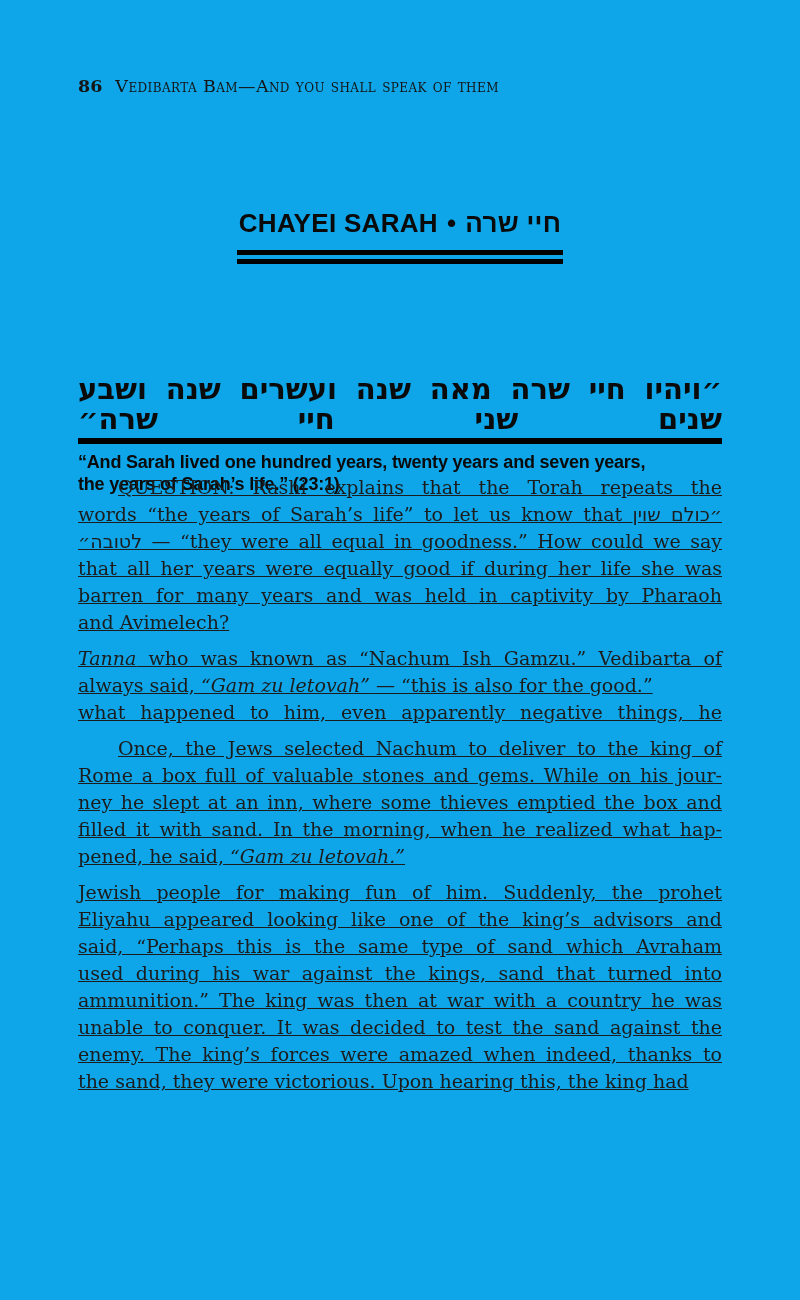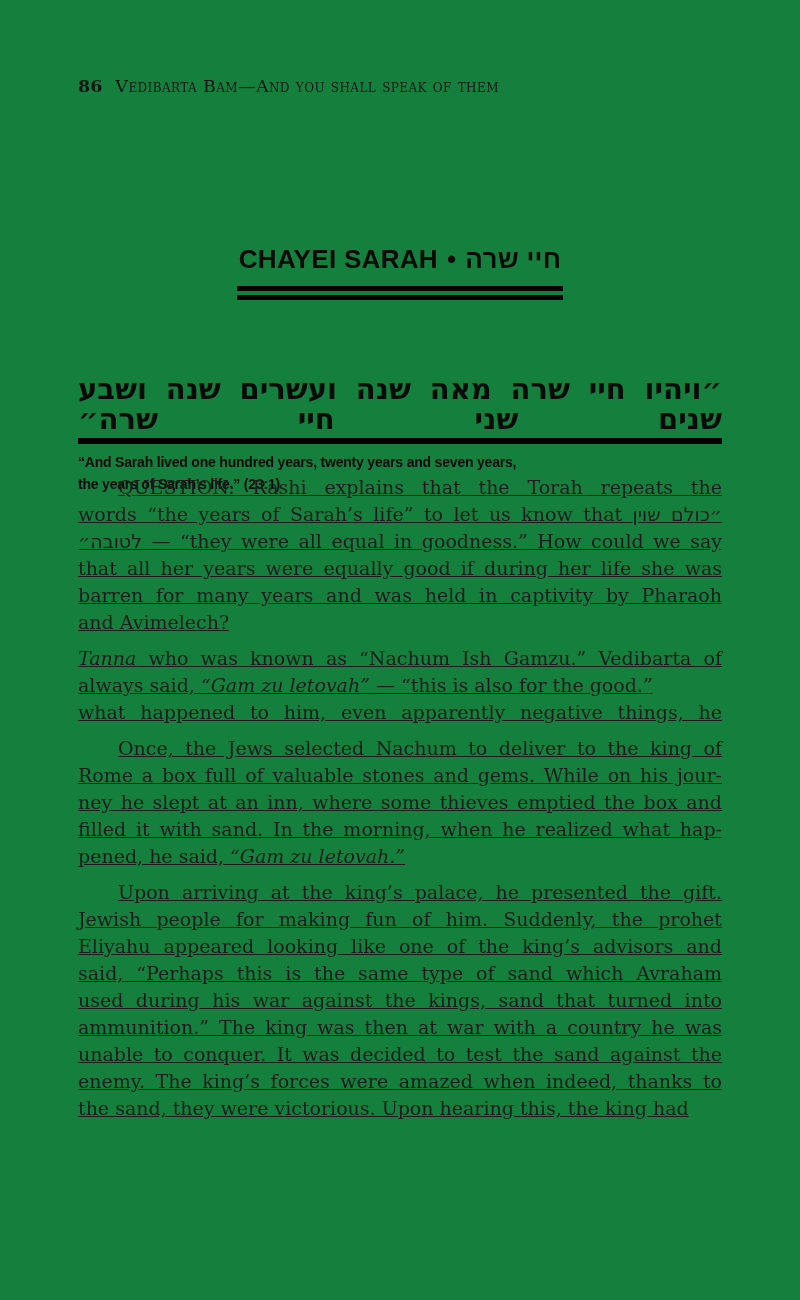--- a/index.html
+++ b/index.html
@@ -1,20 +1,20 @@
 <!DOCTYPE html>
 <html><head>
 <meta charset="utf-8">
 <style>
   html, body { margin: 0; padding: 0; background: #ffffff; }
   .page {
     position: relative;
     width: 800px;
     height: 1300px;
-    background: #15803d;
+    background: #0ea5e9;
     color: #1a1a1a;
     overflow: hidden;
   }
 
   
   .running-header {
     position: absolute;
     left: 78px;
     top: 76px;
     font-family: "DejaVu Serif", serif;
@@ -25,21 +25,20 @@
   .page-number { font-weight: bold; margin-right: 13px; }
   .running-title { font-variant: small-caps; letter-spacing: 0.4px; }
 
   
   .title-block {
     position: absolute;
     left: 78px;
     top: 208px;
     width: 644px;
     text-align: center;
-    margin-top: 36px;
   }
   .parsha-title {
     font-family: "Liberation Sans", "DejaVu Sans", sans-serif;
     font-weight: 700;
     font-size: 26px;
     letter-spacing: 0.3px;
     color: #0a0a0a;
     white-space: nowrap;
   }
   .parsha-title .sep { margin: 0 9px; }
@@ -57,21 +56,21 @@
     direction: rtl;
     text-align: justify;
     text-align-last: justify;
     color: #0a0a0a;
   }
   .verse-rule { height: 6px; background: #000; margin-top: 4px; }
   .verse-translation {
     margin-top: 7px;
     font-family: "Liberation Sans", "DejaVu Sans", sans-serif;
     font-weight: 700;
-    font-size: 14px;
+    font-size: 18px;
     line-height: 22px;
     letter-spacing: -0.2px;
     color: #0a0a0a;
   }
 
   
   .body-block {
     position: absolute;
     left: 78px;
     top: 474px;
@@ -131,21 +130,20 @@
         <div class="line"><span class="seg n">what happened to him, even apparently negative things, he</span></div>
       </div>
       <div class="para">
         <div class="line first"><span class="seg n">Once, the Jews selected Nachum to deliver to the king of</span></div>
         <div class="line"><span class="seg n">Rome a box full of valuable stones and gems. While on his jour-</span></div>
         <div class="line"><span class="seg n">ney he slept at an inn, where some thieves emptied the box and</span></div>
         <div class="line"><span class="seg n">filled it with sand. In the morning, when he realized what hap-</span></div>
         <div class="line last"><span class="seg n">pened, he said, </span><span class="seg it">“Gam zu letovah.”</span></div>
       </div>
       <div class="para">
-        <div class="line first"><span class="seg n">Upon arriving at the king’s palace, he presented the gift.</span></div>
         <div class="line"><span class="seg n">Jewish people for making fun of him. Suddenly, the prohet</span></div>
         <div class="line"><span class="seg n">Eliyahu appeared looking like one of the king’s advisors and</span></div>
         <div class="line"><span class="seg n">said, “Perhaps this is the same type of sand which Avraham</span></div>
         <div class="line"><span class="seg n">used during his war against the kings, sand that turned into</span></div>
         <div class="line"><span class="seg n">ammunition.” The king was then at war with a country he was</span></div>
         <div class="line"><span class="seg n">unable to conquer. It was decided to test the sand against the</span></div>
         <div class="line"><span class="seg n">enemy. The king’s forces were amazed when indeed, thanks to</span></div>
         <div class="line last"><span class="seg n">the sand, they were victorious. Upon hearing this, the king had</span></div>
       </div>
     </div>

